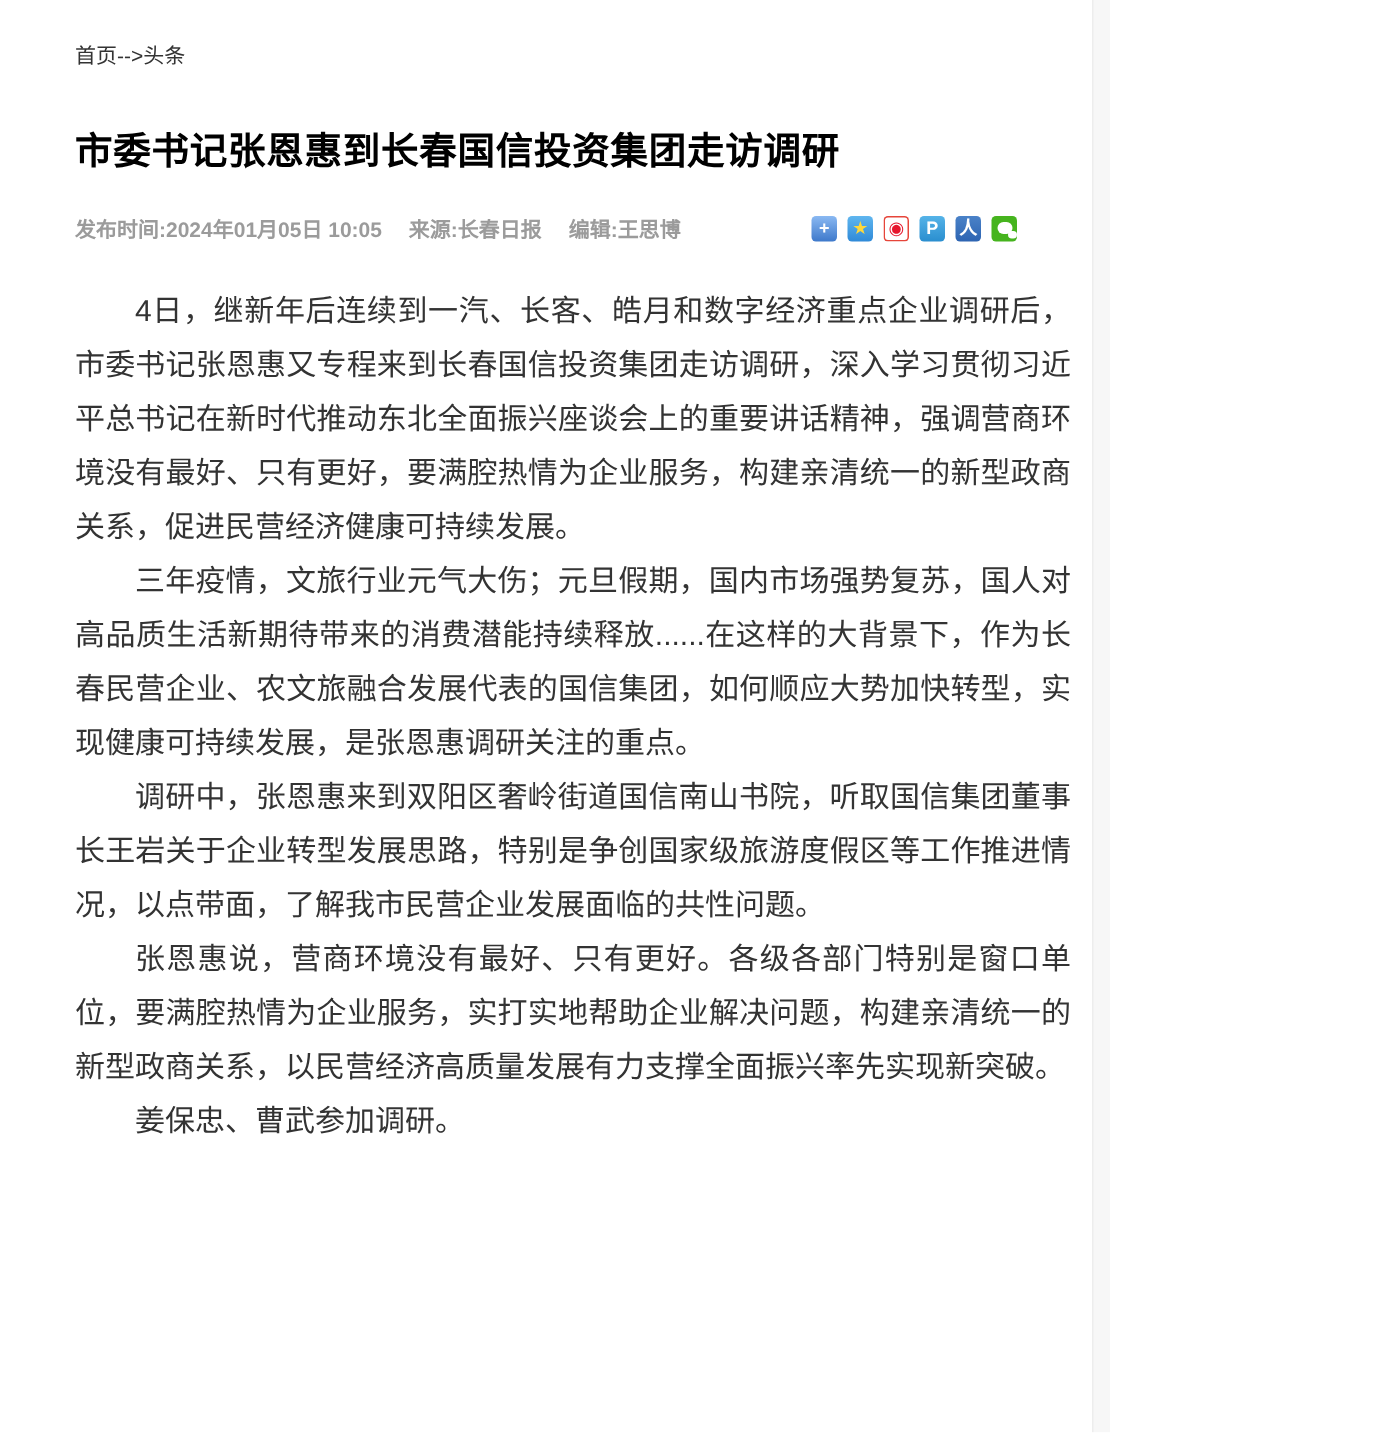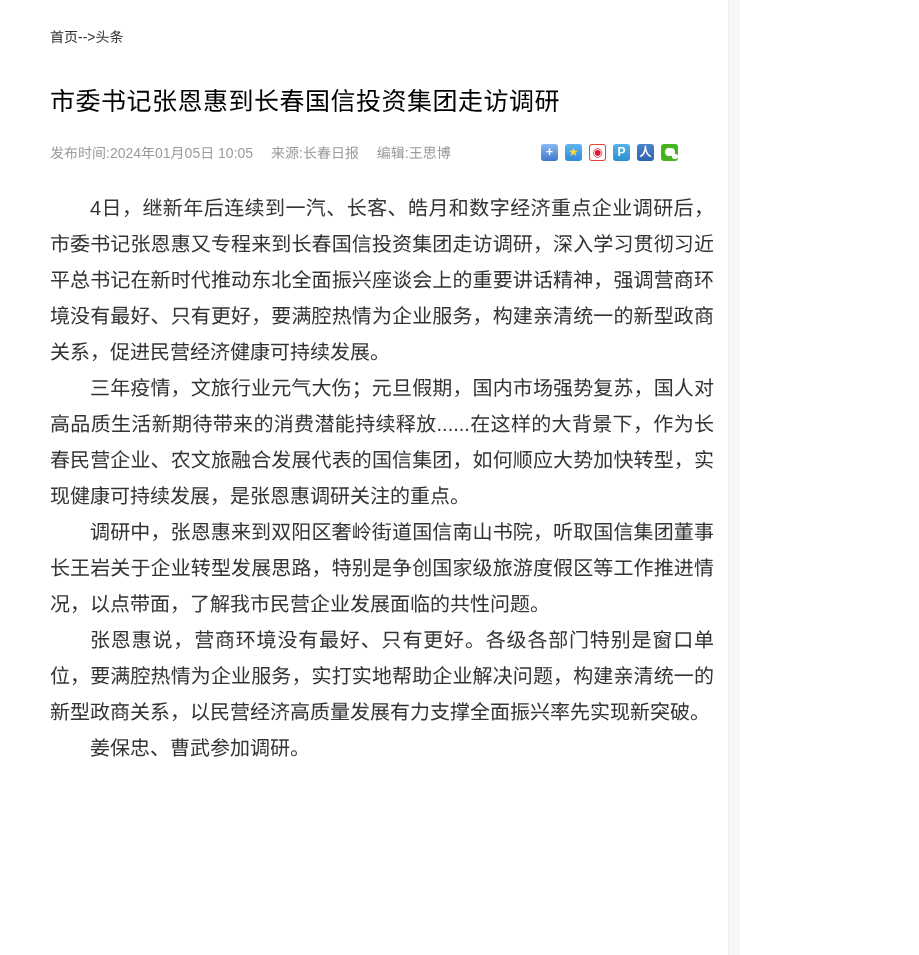--- a/index.html
+++ b/index.html
@@ -36,36 +36,36 @@
     text-decoration: none;
     cursor: pointer;
   }
   .breadcrumb .sep {
     color: #333333;
   }
   h1.article-title {
     margin: 40px 0 0 0;
     font-size: 25px;
     line-height: 30px;
-    font-weight: normal;
+    font-weight: bold;
     color: #000000;
     letter-spacing: 0.5px;
   }
   .meta-row {
     margin-top: 26px;
     display: flex;
     justify-content: space-between;
     align-items: center;
   }
   .meta {
     font-size: 14px;
     color: #9b9b9b;
     white-space: nowrap;
   }
-  .meta span { margin-right: 14px; }
+  .meta span { margin-right: 14px; font-weight: bold; }
   .meta span:last-child { margin-right: 0; }
   .share-row {
     display: flex;
     align-items: center;
     gap: 7px;
     margin-right: 36px;
   }
   .share-icon {
     width: 17px;
     height: 17px;

